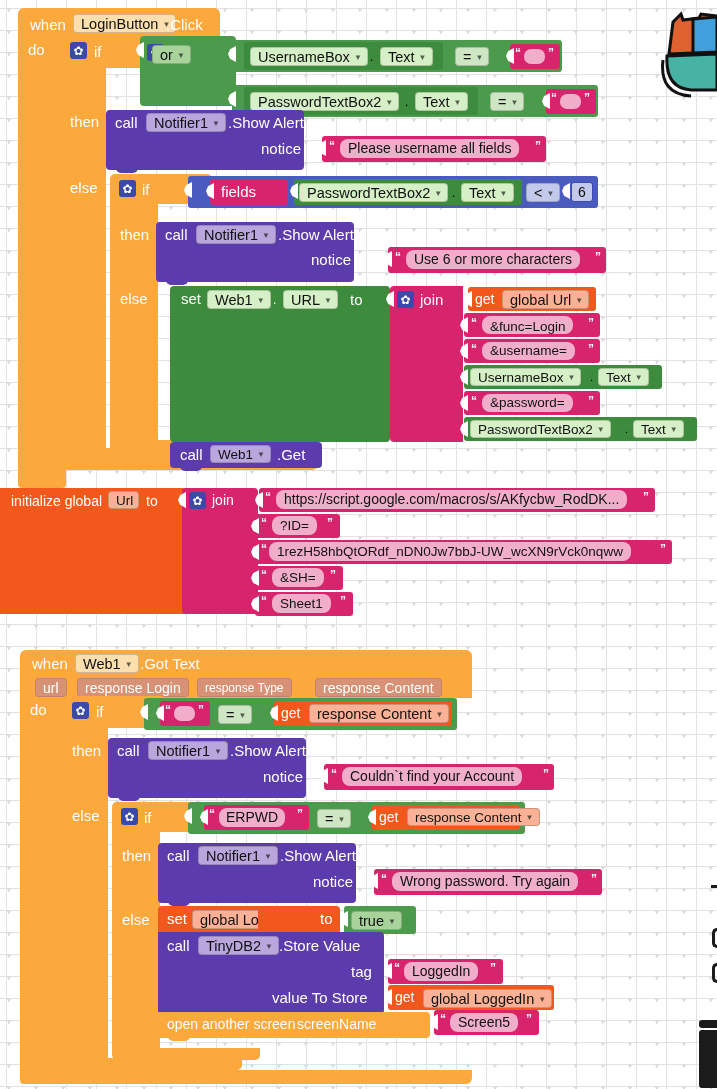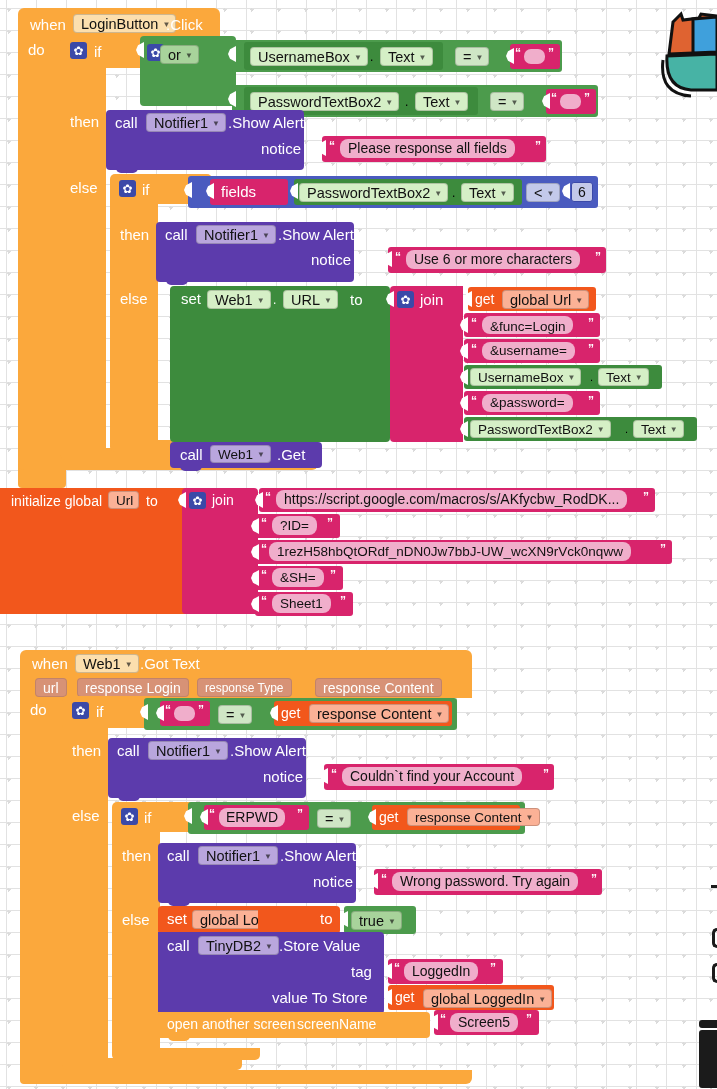--- a/index.html
+++ b/index.html
@@ -141,21 +141,21 @@
       <div class="body c-ctrl" style="left:42px; top:440px; width:220px; height:12px; border-radius:0 0 5px 5px;"></div>
 
       <div class="gear c-math" style="left:52px; top:34px; background:#3B49A8;">✿</div>
       <span class="lbl" style="left:76px; top:36px;">if</span>
 
       <div>
         <div class="body c-logic" style="left:122px; top:28px; width:52px; height:70px; border-radius:4px 0 0 4px;"></div>
         <div class="body c-logic" style="left:170px; top:28px; width:48px; height:70px;"></div>
         <div class="socket" style="left:118px; top:34px;"></div>
         <div class="gear" style="left:129px; top:36px; background:#3B49A8;">✿</div>
-        <span class="fld" style="left:142px; top:37px; background:#A8D39B;">
+        <span class="fld" style="left:134px; top:37px; background:#A8D39B;">
           <span>or</span>
           <span class="cv">▼</span>
         </span>
 
         <div>
           <div class="body c-logic" style="left:214px; top:32px; width:330px; height:32px; border-radius:3px;"></div>
           <div class="socket" style="left:210px; top:38px;"></div>
           <div class="body c-green" style="left:226px; top:34px; width:199px; height:28px; border-radius:3px;"></div>
           <span class="fld" style="left:232px; top:39px; background:#D5EFC6;">
             <span>UsernameBox</span>
@@ -211,21 +211,21 @@
         <span class="fld" style="left:128px; top:105px; background:#B9A6DD;">
           <span>Notifier1</span>
           <span class="cv">▼</span>
         </span>
         <span class="lbl" style="left:210px; top:107px;">.Show Alert</span>
         <span class="lbl" style="left:243px; top:133px;">notice</span>
 
         <div class="body c-txt" style="left:304px; top:128px; width:224px; height:26px; border-radius:3px;"></div>
         <div class="socket" style="left:300px; top:132px;"></div>
         <span class="qt" style="left:311px; top:132px;">“</span>
-        <div style="position:absolute; left:322px; top:131px; height:19px; padding:0 8px; border-radius:8px; background:#F0AECB; font-size:14px; line-height:19px; color:#111; white-space:nowrap;">Please response all fields</div>
+        <div style="position:absolute; left:322px; top:131px; height:19px; padding:0 8px; border-radius:8px; background:#F0AECB; font-size:14px; line-height:19px; color:#111; white-space:nowrap;">Please username all fields</div>
         <span class="qt" style="left:517px; top:132px;">”</span>
       </div>
 
       <span class="lbl" style="left:52px; top:172px;">else</span>
 
       <div>
         <div class="body c-ctrl" style="left:92px; top:166px; width:102px; height:30px; border-radius:5px 5px 0 0;"></div>
         <div class="body c-ctrl" style="left:92px; top:192px; width:48px; height:248px;"></div>
         <div class="body c-ctrl" style="left:92px; top:432px; width:160px; height:12px; border-radius:0 0 5px 5px;"></div>
         <div class="gear" style="left:101px; top:172px; background:#3B49A8;">✿</div>

